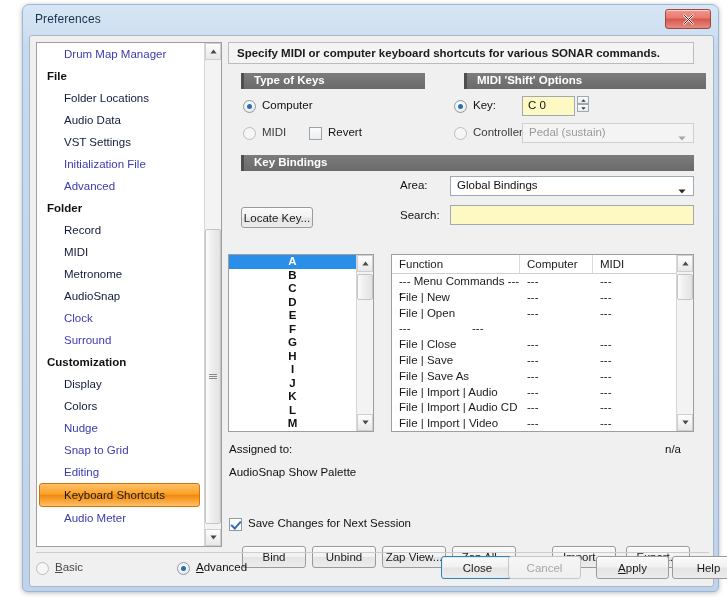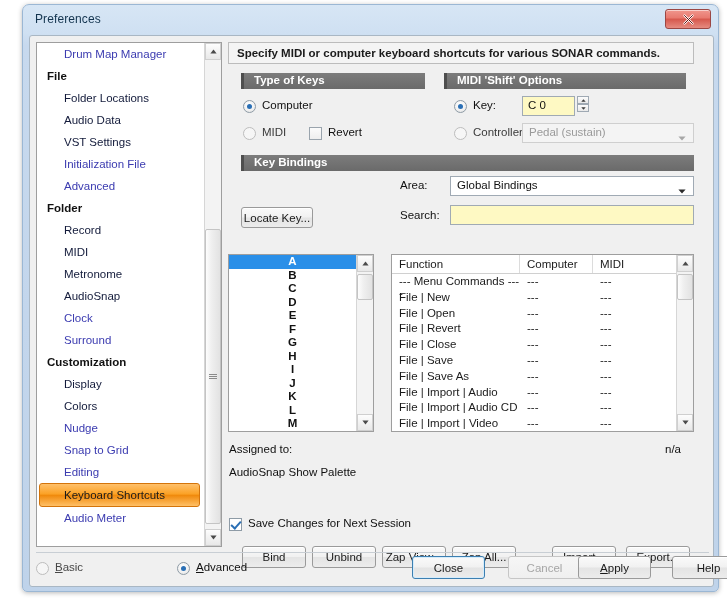--- a/index.html
+++ b/index.html
@@ -280,21 +280,21 @@
       <div id="hint">Specify MIDI or computer keyboard shortcuts for various SONAR commands.</div>
 
       <div class="grp-head" style="left:13px; top:31px; width:184px;">Type of Keys</div>
       <div class="radio on" style="left:15px; top:58px;"></div>
       <div class="lbl" style="left:34px; top:57px;">Computer</div>
       <div class="radio dim" style="left:15px; top:85px;"></div>
       <div class="lbl" style="left:34px; top:84px; color:#3a3a3a;">MIDI</div>
       <div class="cbx off" style="left:81px; top:85px;"></div>
       <div class="lbl" style="left:100px; top:84px;">Revert</div>
 
-      <div class="grp-head" style="left:216px; top:31px; width:242px;">MIDI 'Shift' Options</div>
+      <div class="grp-head" style="left:236px; top:31px; width:242px;">MIDI 'Shift' Options</div>
       <div class="radio on" style="left:226px; top:58px;"></div>
       <div class="lbl" style="left:245px; top:57px;">Key:</div>
       <div class="tfield" style="left:294px; top:54px; width:53px; height:20px;">C 0</div>
       <div class="spin" style="left:349px; top:54px;">
         <div>
           <svg width="5" height="3" viewBox="0 0 5 3">
               <path d="M2.5 0.3 L4.7 2.7 L0.3 2.7 Z" fill="#3c3c3c"></path>
             </svg>
         </div>
         <div>
@@ -379,21 +379,20 @@
                 <span class="c0">File | New</span>
                 <span class="c1">---</span>
                 <span class="c2">---</span>
               </div>
               <div class="grow">
                 <span class="c0">File | Open</span>
                 <span class="c1">---</span>
                 <span class="c2">---</span>
               </div>
               <div class="grow">
-                <span class="c0">File | Revert</span>
                 <span class="c1">---</span>
                 <span class="c2">---</span>
               </div>
               <div class="grow">
                 <span class="c0">File | Close</span>
                 <span class="c1">---</span>
                 <span class="c2">---</span>
               </div>
               <div class="grow">
                 <span class="c0">File | Save</span>
@@ -459,22 +458,22 @@
       <div class="radio dim" style="left:0px; top:10px;"></div>
       <div class="lbl" style="left:19px; top:9px; color:#474747;">
         <span class="u">B</span><span>asic</span>
       </div>
 
       <div class="radio on" style="left:141px; top:10px;"></div>
       <div class="lbl" style="left:160px; top:9px;">
         <span class="u">A</span><span>dvanced</span>
       </div>
 
-      <div class="btn default" style="left:376px; top:4px; width:73px; height:23px;">Close</div>
+      <div class="btn default" style="left:405px; top:4px; width:73px; height:23px;">Close</div>
       <div class="btn disabled" style="left:472px; top:4px; width:73px; height:23px;">Cancel</div>
-      <div class="btn" style="left:542px; top:4px; width:73px; height:23px;">
+      <div class="btn" style="left:560px; top:4px; width:73px; height:23px;">
         <span><span class="u">A</span>pply</span>
       </div>
       <div class="btn" style="left:636px; top:4px; width:73px; height:23px;">Help</div>
     </div>
 
   </div>
 </div>
 
 </body></html>

